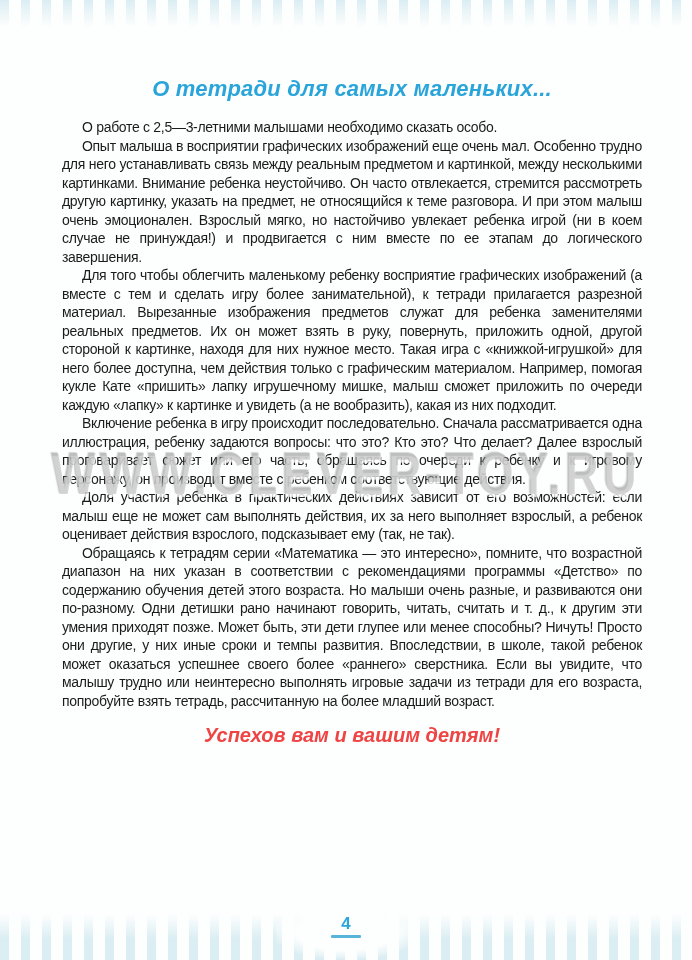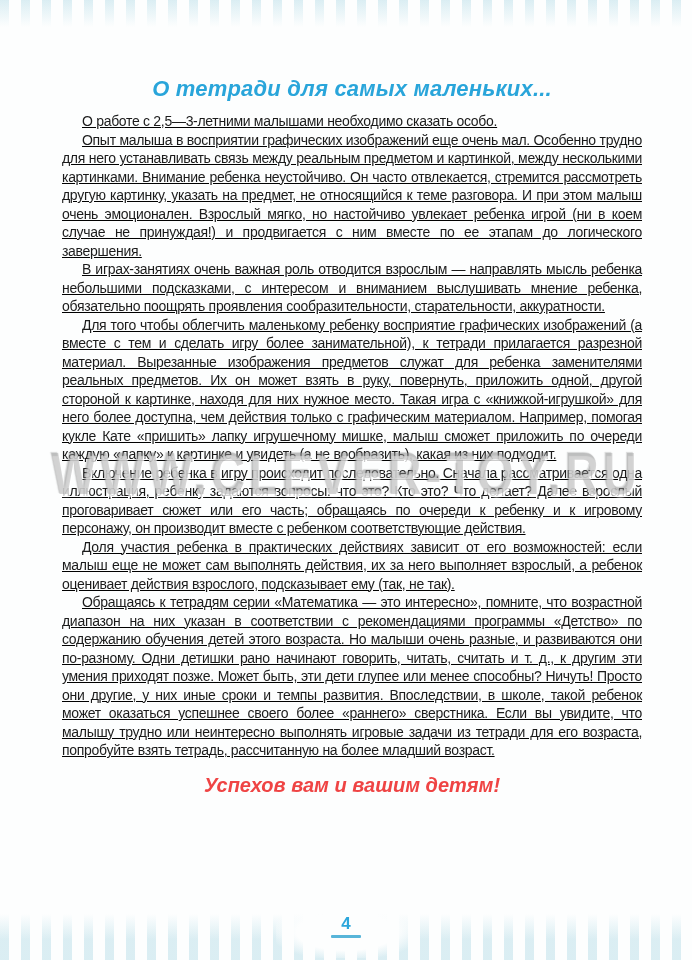--- a/index.html
+++ b/index.html
@@ -45,22 +45,21 @@
     margin: 0;
     padding-top: 76px;
     text-align: center;
     font-size: 22px;
     font-weight: bold;
     font-style: italic;
     color: #29a5da;
     letter-spacing: 0.2px;
   }
   .body {
-    margin-top: 10px;
-    text-decoration: underline;
+    margin-top: 16px;
   }
   .para {
     margin: 0;
     text-align: justify;
     text-indent: 20px;
     font-size: 14px;
     line-height: 18.5px;
     letter-spacing: -0.3px;
     color: #1b1b1b;
   }
@@ -124,21 +123,20 @@
 <div class="page">
 
   <div class="stripe-band top"></div>
 
   <div class="content">
     <h1 class="title">О тетради для самых маленьких...</h1>
 
     <div class="body">
         <p class="para">О работе с 2,5—3-летними малышами необходимо сказать особо.</p>
         <p class="para">Опыт малыша в восприятии графических изображений еще очень мал. Особенно трудно для него устанавливать связь между реальным предметом и картинкой, между несколькими картинками. Внимание ребенка неустойчиво. Он часто отвлекается, стремится рассмотреть другую картинку, указать на предмет, не относящийся к теме разговора. И при этом малыш очень эмоционален. Взрослый мягко, но настойчиво увлекает ребенка игрой (ни в коем случае не принуждая!) и продвигается с ним вместе по ее этапам до логического завершения.</p>
-        <p class="para">В играх-занятиях очень важная роль отводится взрослым — направлять мысль ребенка небольшими подсказками, с интересом и вниманием выслушивать мнение ребенка, обязательно поощрять проявления сообразительности, старательности, аккуратности.</p>
         <p class="para">Для того чтобы облегчить маленькому ребенку восприятие графических изображений (а вместе с тем и сделать игру более занимательной), к тетради прилагается разрезной материал. Вырезанные изображения предметов служат для ребенка заменителями реальных предметов. Их он может взять в руку, повернуть, приложить одной, другой стороной к картинке, находя для них нужное место. Такая игра с «книжкой-игрушкой» для него более доступна, чем действия только с графическим материалом. Например, помогая кукле Кате «пришить» лапку игрушечному мишке, малыш сможет приложить по очереди каждую «лапку» к картинке и увидеть (а не вообразить), какая из них подходит.</p>
         <p class="para">Включение ребенка в игру происходит последовательно. Сначала рассматривается одна иллюстрация, ребенку задаются вопросы: что это? Кто это? Что делает? Далее взрослый проговаривает сюжет или его часть; обращаясь по очереди к ребенку и к игровому персонажу, он производит вместе с ребенком соответствующие действия.</p>
         <p class="para">Доля участия ребенка в практических действиях зависит от его возможностей: если малыш еще не может сам выполнять действия, их за него выполняет взрослый, а ребенок оценивает действия взрослого, подсказывает ему (так, не так).</p>
         <p class="para">Обращаясь к тетрадям серии «Математика — это интересно», помните, что возрастной диапазон на них указан в соответствии с рекомендациями программы «Детство» по содержанию обучения детей этого возраста. Но малыши очень разные, и развиваются они по-разному. Одни детишки рано начинают говорить, читать, считать и т. д., к другим эти умения приходят позже. Может быть, эти дети глупее или менее способны? Ничуть! Просто они другие, у них иные сроки и темпы развития. Впоследствии, в школе, такой ребенок может оказаться успешнее своего более «раннего» сверстника. Если вы увидите, что малышу трудно или неинтересно выполнять игровые задачи из тетради для его возраста, попробуйте взять тетрадь, рассчитанную на более младший возраст.</p>
       </div>
 
     <div class="closing">Успехов вам и вашим детям!</div>
   </div>
 
   <div class="watermark">WWW.CLEVER-TOY.RU</div>

